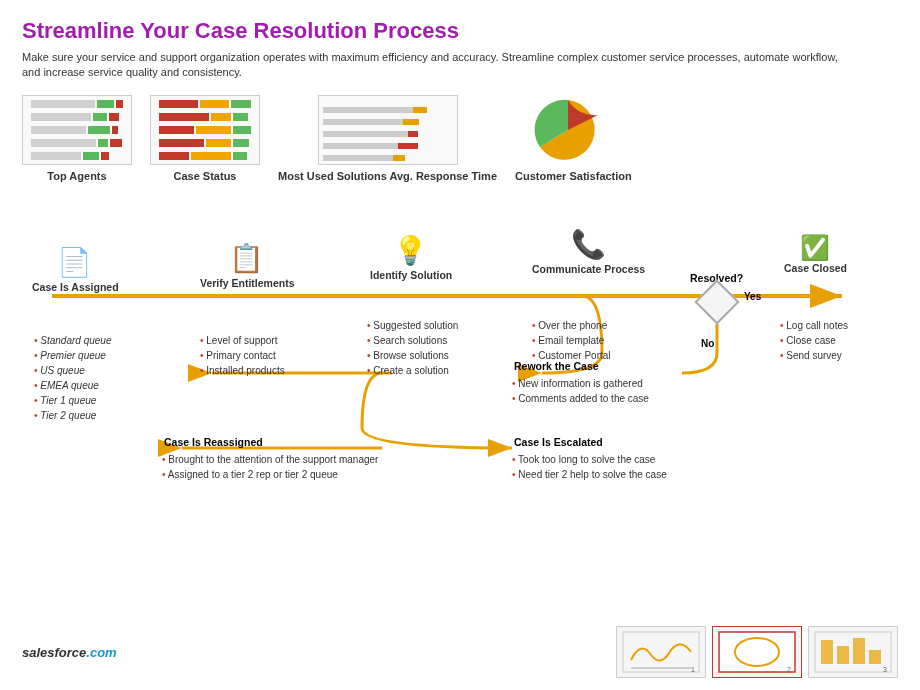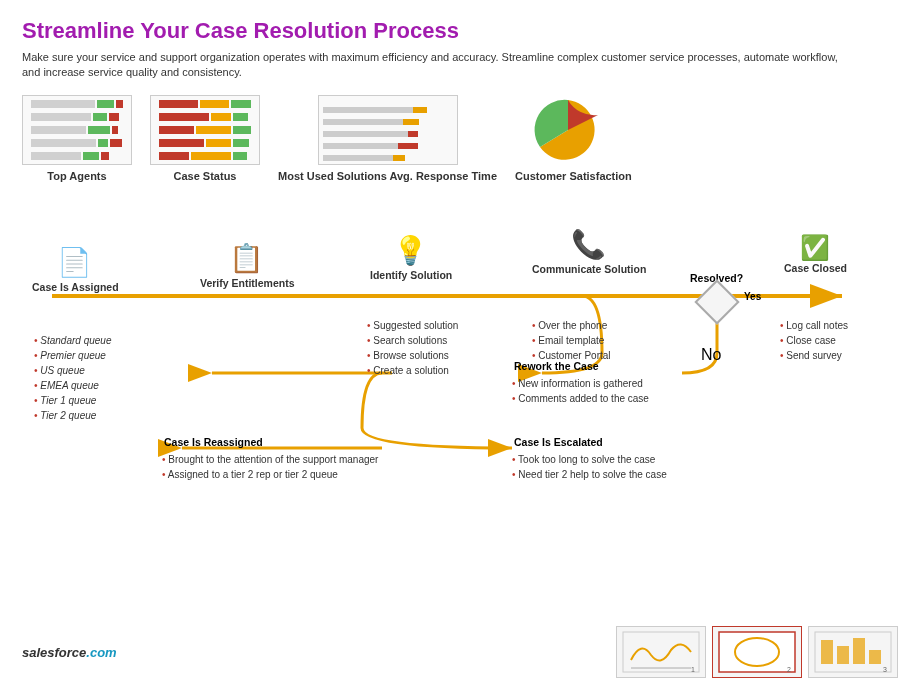--- a/index.html
+++ b/index.html
@@ -348,36 +348,41 @@
         <li>EMEA queue</li>
         <li>Tier 1 queue</li>
         <li>Tier 2 queue</li>
       </ul>
 
     <div class="flow-node" style="left:178px; top:44px;">
       <div class="node-icon">📋</div>
       <div class="node-label">Verify Entitlements</div>
     </div>
 
+    <ul class="bullet-list" style="left:178px; top:135px;">
+        <li>Level of support</li>
+        <li>Primary contact</li>
+        <li>Installed products</li>
+      </ul>
 
     <div class="flow-node" style="left:348px; top:36px;">
       <div class="node-icon">💡</div>
       <div class="node-label">Identify Solution</div>
     </div>
 
     <ul class="bullet-list" style="left:345px; top:120px;">
         <li>Suggested solution</li>
         <li>Search solutions</li>
         <li>Browse solutions</li>
         <li>Create a solution</li>
       </ul>
 
     <div class="flow-node" style="left:510px; top:30px;">
       <div class="node-icon">📞</div>
-      <div class="node-label">Communicate Solution</div>
+      <div class="node-label">Communicate Process</div>
     </div>
 
     <ul class="bullet-list" style="left:510px; top:120px;">
         <li>Over the phone</li>
         <li>Email template</li>
         <li>Customer Portal</li>
       </ul>
 
     <div style="position:absolute; left:668px; top:74px;">
       <div style="font-size:10.5px; font-weight:bold; text-align:center; margin-bottom:2px;">Resolved?</div>
@@ -410,21 +415,21 @@
       </ul>
 
     <div style="position:absolute; left:142px; top:238px; font-size:10.5px; font-weight:bold;">Case Is Reassigned</div>
     <ul class="bullet-list" style="left:140px; top:254px;">
         <li>Brought to the attention of the support manager</li>
         <li>Assigned to a tier 2 rep or tier 2 queue</li>
       </ul>
 
     <div style="position:absolute; left:722px; top:93px; font-size:10px; font-weight:bold;">Yes</div>
 
-    <div style="position:absolute; left:679px; top:148px; font-size:16px; font-weight:normal;">No</div>
+    <div style="position:absolute; left:679px; top:140px; font-size:10px; font-weight:bold;">No</div>
 
   </div>
 
   <div class="footer">
     <div class="sf-logo">
       <span>salesforce</span>.com
     </div>
 
     <div class="footer-thumbs">
       <div class="footer-thumb">

